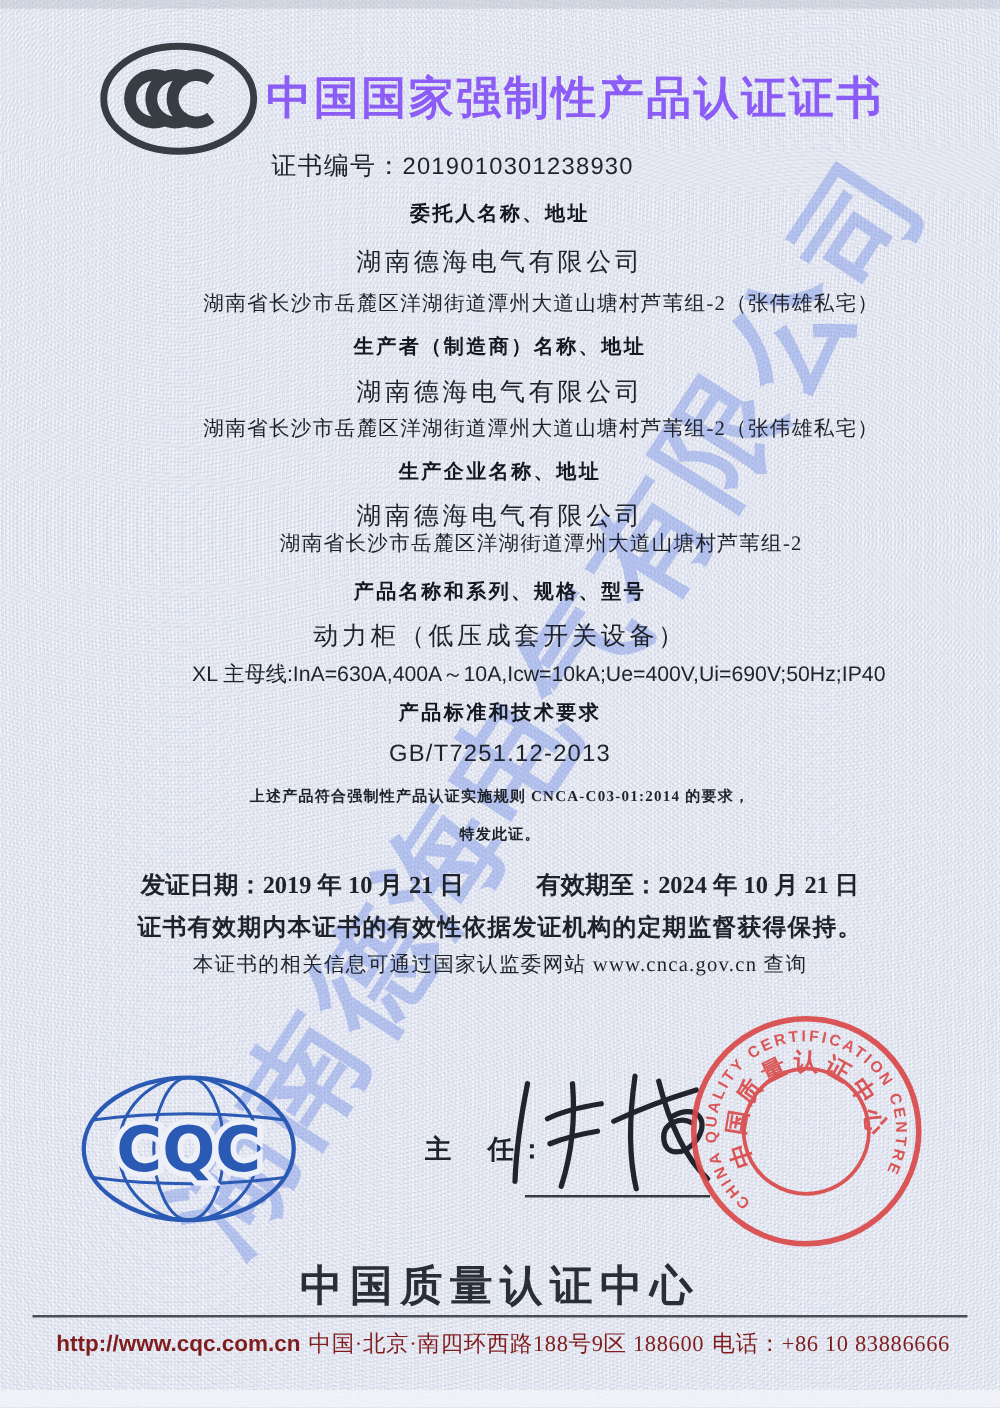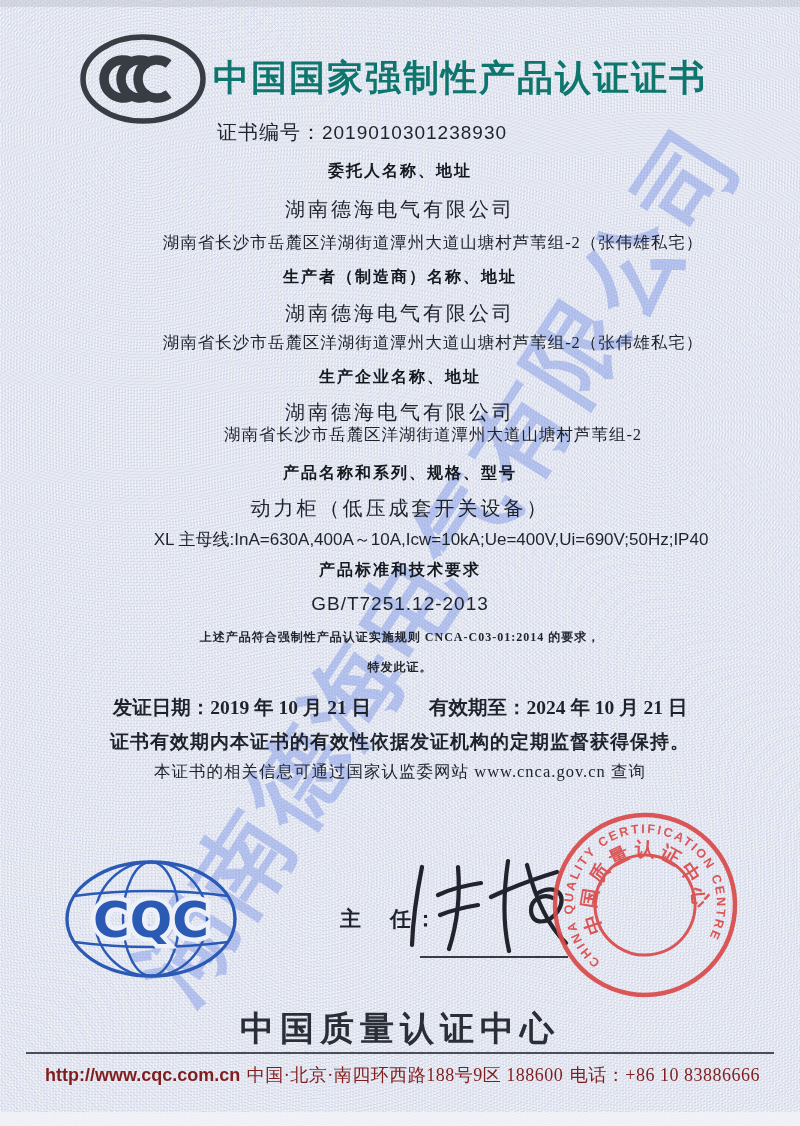--- a/index.html
+++ b/index.html
@@ -22,21 +22,21 @@
 
   .abs{position:absolute;left:0;width:100%;text-align:center;z-index:3;}
   .watermark{
     position:absolute;left:-140px;top:498px;width:1160px;z-index:2;
     text-align:center;white-space:nowrap;
     transform:rotate(-57deg);
     font-size:96px;font-weight:700;letter-spacing:6px;
     color:rgba(104,134,228,.40);
     font-family:"Liberation Serif",serif;
   }
-  .cert-title{top:54px;left:212px;width:496px;font-size:36px;font-weight:700;letter-spacing:2px;color:#0f766e;}
+  .cert-title{top:54px;left:212px;width:496px;font-size:36px;font-weight:700;letter-spacing:2px;color:#8b5cf6;}
   .cert-no{top:119px;left:0;width:724px;font-size:20px;letter-spacing:1px;}
   .cert-no .num{font-family:"Liberation Sans",sans-serif;font-size:19px;}
 
   .sec-h{font-size:16px;font-weight:700;letter-spacing:2px;color:#14181f;}
   .sec-l1{font-size:20px;letter-spacing:3px;}
   .sec-l2{font-size:16.5px;letter-spacing:1px;padding-left:33px;}
   .spec-line{font-size:17px;font-family:"Liberation Sans",sans-serif;letter-spacing:0;margin-left:31px;}
   .std-line{font-size:19px;font-family:"Liberation Sans",sans-serif;letter-spacing:1px;}
 
   .stmt{font-size:12px;font-weight:700;letter-spacing:1px;}

